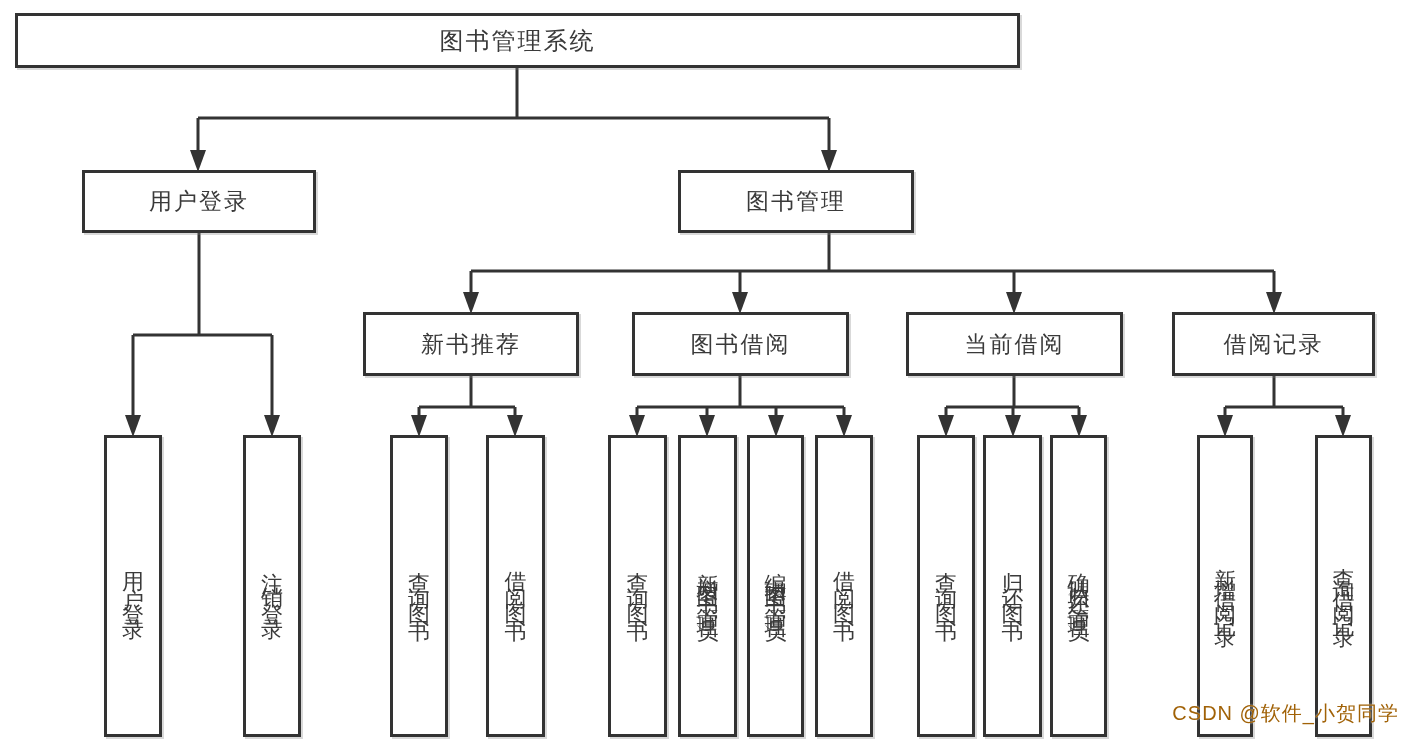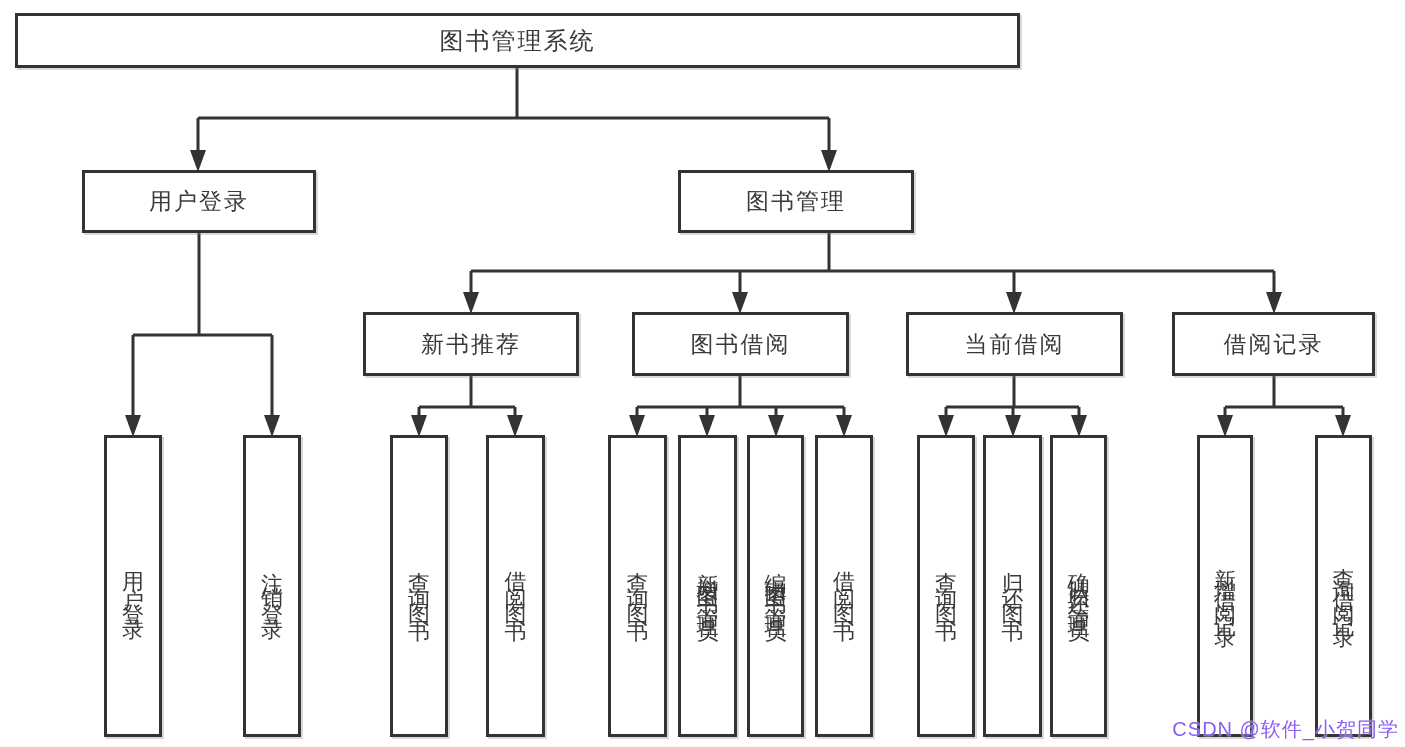--- a/index.html
+++ b/index.html
@@ -16,22 +16,22 @@
   .hbox{font-size:23px;letter-spacing:2px;white-space:nowrap;}
   .hbox.root{font-size:24px;}
   .vbox span{
     writing-mode:vertical-rl;   
     font-size:22px;line-height:1;white-space:nowrap;
   }
   .ls-4{letter-spacing:16px;}
   .ls-6{letter-spacing:12px;}
   .ls-9{letter-spacing:7px;}
   .watermark{
-    position:absolute;right:6px;bottom:4px;z-index:5;
-    font-size:20px;letter-spacing:1px;color:#8b5cf6;
+    position:absolute;right:6px;bottom:20px;z-index:5;
+    font-size:20px;letter-spacing:1px;color:#a16207;
     text-shadow:0 0 2px #ffffff;white-space:nowrap;
   }
 </style>
 </head>
 <body>
 
 <div class="stage">
 
   <svg class="wires" viewBox="0 0 1405 747" fill="none" stroke="#333333" stroke-width="3">
 

